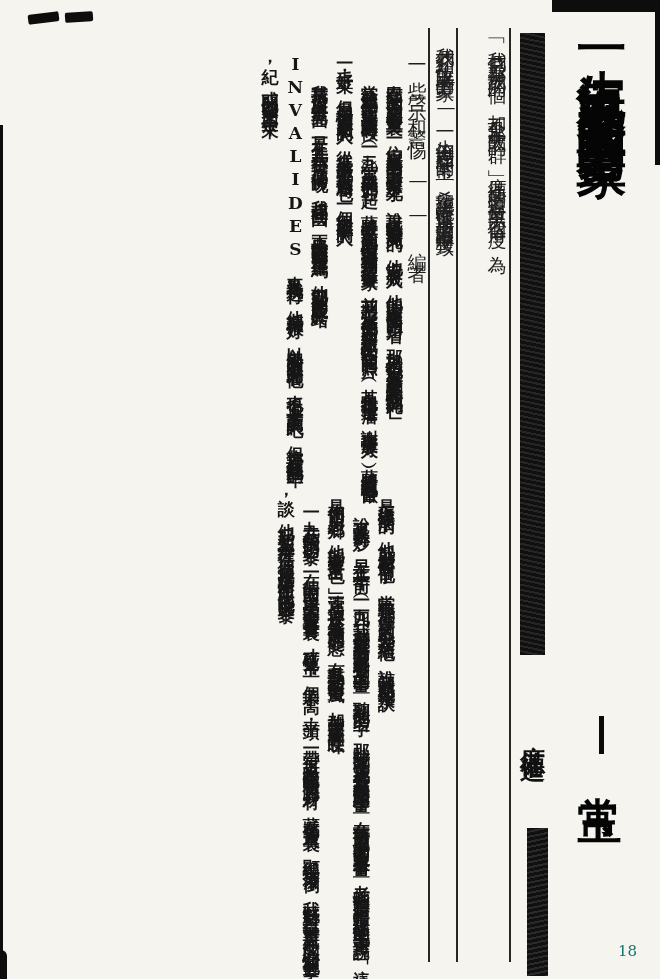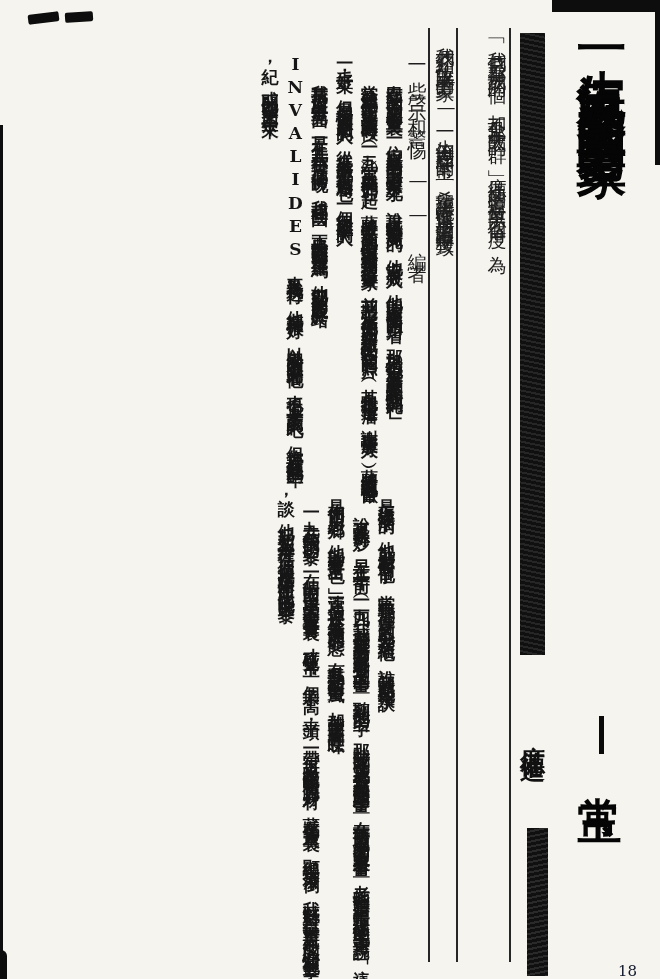--- a/index.html
+++ b/index.html
@@ -34,21 +34,21 @@
   }
   .title-dash{position:absolute;left:599px;top:716px;width:5px;height:38px;background:#0a0a0a;}
   .title-sub{
     left:566px;top:762px;width:68px;height:130px;
     font-size:44px;font-weight:bold;letter-spacing:8px;color:#050505;line-height:68px;
   }
   .author{
     left:517px;top:726px;width:30px;height:110px;
     font-size:25px;font-weight:bold;letter-spacing:6px;line-height:30px;color:#111;
   }
-  .page-number{position:absolute;left:618px;top:962px;font-size:15px;color:#0f172a;
+  .page-number{position:absolute;left:618px;top:942px;font-size:15px;color:#0f766e;
     font-family:"DejaVu Serif", serif;}
   
   .rule{position:absolute;background:#262626;width:2px;top:28px;height:934px;}
   .rule-1{left:509px;}
   .rule-2{left:456px;}
   .rule-3{left:428px;}
   .note-col{font-size:19px;line-height:1;color:#1e1e1e;font-weight:500;}
   .note-col-1{left:459px;top:32px;width:48px;height:932px;letter-spacing:4px;}
   .note-col-2{left:430px;top:32px;width:25px;height:932px;letter-spacing:3.2px;}
   .note-col-3{left:401px;top:54px;width:26px;height:424px;letter-spacing:12px;}

